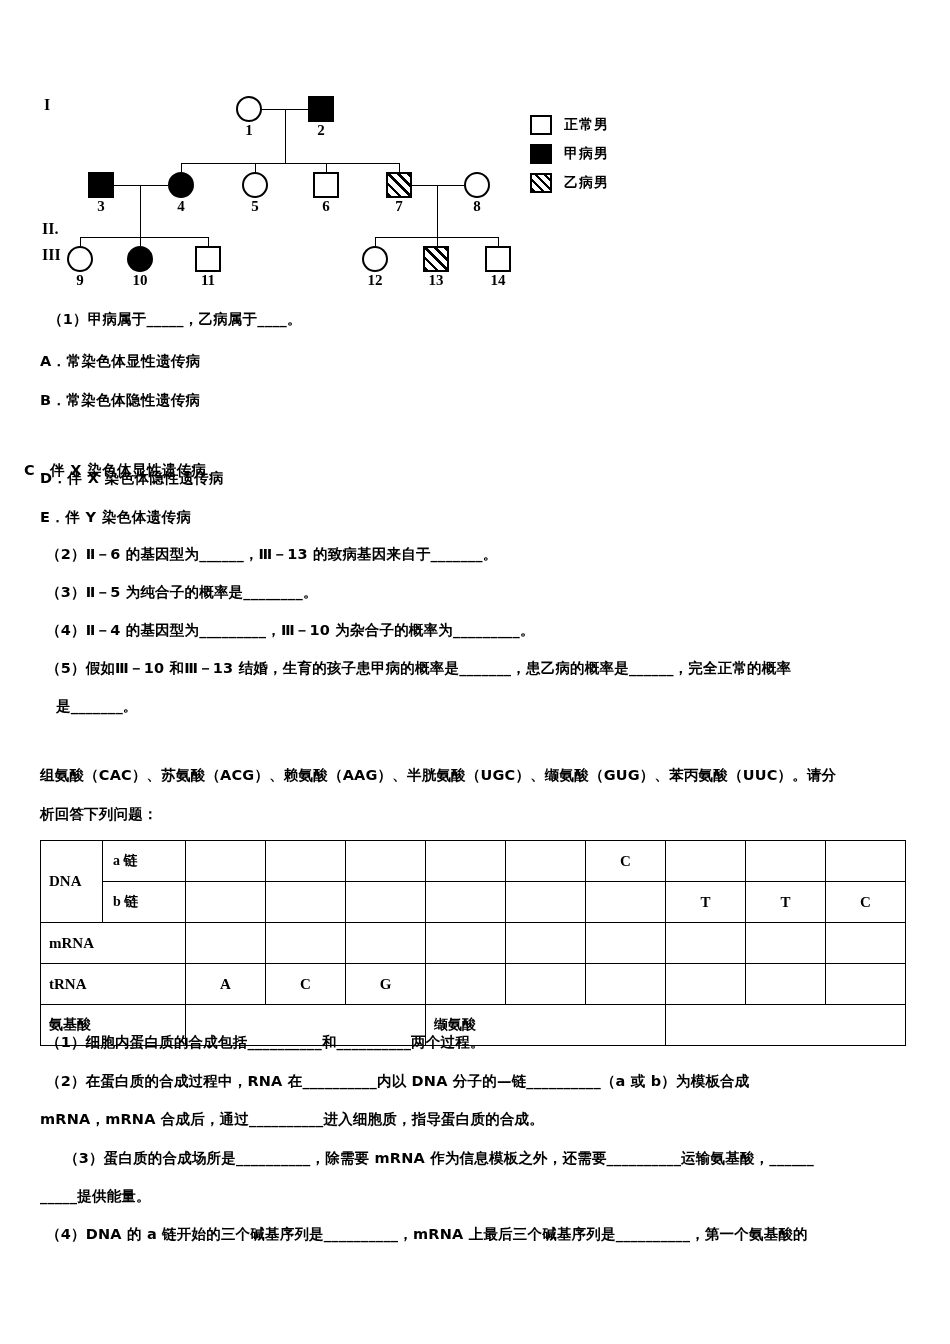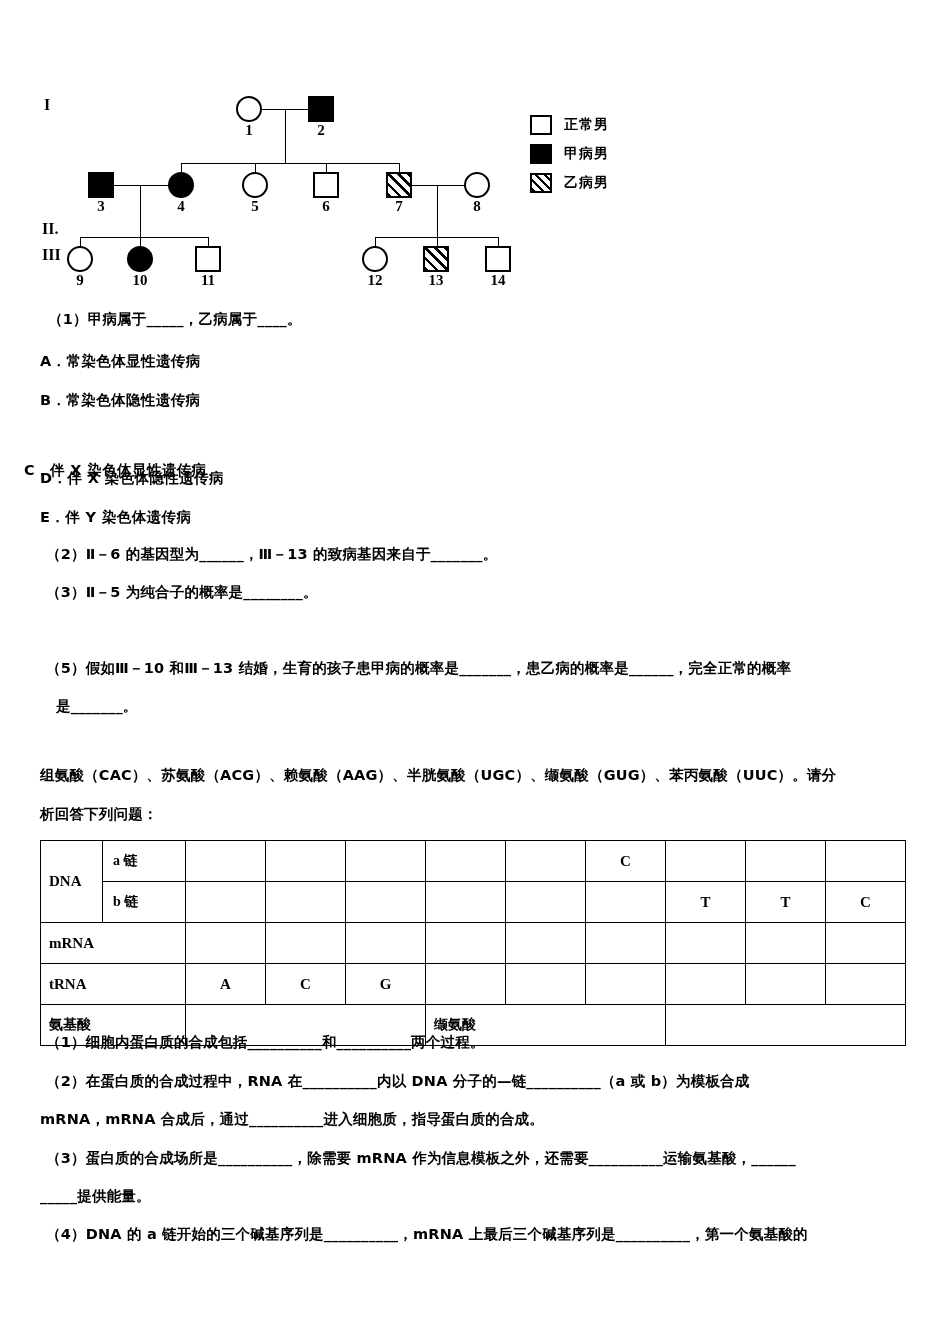--- a/index.html
+++ b/index.html
@@ -273,20 +273,21 @@
   <div class="qline" style="left:48px; top:310px;">（1）甲病属于_____，乙病属于____。</div>
 
   <div class="opt" style="left:40px; top:352px;">A．常染色体显性遗传病</div>
   <div class="opt" style="left:40px; top:391px;">B．常染色体隐性遗传病</div>
   <div class="opt" style="left:24px; top:430px;margin-top:31px;">C．伴 X 染色体显性遗传病</div>
   <div class="opt" style="left:40px; top:469px;">D．伴 X 染色体隐性遗传病</div>
   <div class="opt" style="left:40px; top:508px;">E．伴 Y 染色体遗传病</div>
 
   <div class="qline" style="left:46px; top:545px;">（2）Ⅱ－6 的基因型为______，Ⅲ－13 的致病基因来自于_______。</div>
   <div class="qline" style="left:46px; top:583px;">（3）Ⅱ－5 为纯合子的概率是________。</div>
+  <div class="qline" style="left:46px; top:621px;">（4）Ⅱ－4 的基因型为_________，Ⅲ－10 为杂合子的概率为_________。</div>
   <div class="qline" style="left:46px; top:659px;">（5）假如Ⅲ－10 和Ⅲ－13 结婚，生育的孩子患甲病的概率是_______，患乙病的概率是______，完全正常的概率</div>
   <div class="qline" style="left:40px; top:697px;margin-left:16px;">是_______。</div>
 
   <div class="para" style="left:40px; top:766px;">组氨酸（CAC）、苏氨酸（ACG）、赖氨酸（AAG）、半胱氨酸（UGC）、缬氨酸（GUG）、苯丙氨酸（UUC）。请分</div>
   <div class="para" style="left:40px; top:805px;">析回答下列问题：</div>
 
   <table class="dtable" style="top:840px;">
     <colgroup>
       <col style="width:62px;">
       <col style="width:83px;">
@@ -355,17 +356,17 @@
         <td class="lbl-cn" colspan="3"></td>
         <td class="lbl-cn" colspan="3">缬氨酸</td>
         <td class="lbl-cn" colspan="3"></td>
       </tr>
     </tbody>
   </table>
 
   <div class="para" style="left:46px; top:1033px;">（1）细胞内蛋白质的合成包括__________和__________两个过程。</div>
   <div class="para" style="left:46px; top:1072px;">（2）在蛋白质的合成过程中，RNA 在__________内以 DNA 分子的—链__________（a 或 b）为模板合成</div>
   <div class="para" style="left:40px; top:1110px;">mRNA，mRNA 合成后，通过__________进入细胞质，指导蛋白质的合成。</div>
-  <div class="para" style="left:46px; top:1149px;">（3）蛋白质的合成场所是__________，除需要 mRNA 作为信息模板之外，还需要__________运输氨基酸，______</div>
+  <div class="para" style="left:64px; top:1149px;">（3）蛋白质的合成场所是__________，除需要 mRNA 作为信息模板之外，还需要__________运输氨基酸，______</div>
   <div class="para" style="left:40px; top:1187px;">_____提供能量。</div>
   <div class="para" style="left:46px; top:1225px;">（4）DNA 的 a 链开始的三个碱基序列是__________，mRNA 上最后三个碱基序列是__________，第一个氨基酸的</div>
 
 </div>
 
 </body></html>

